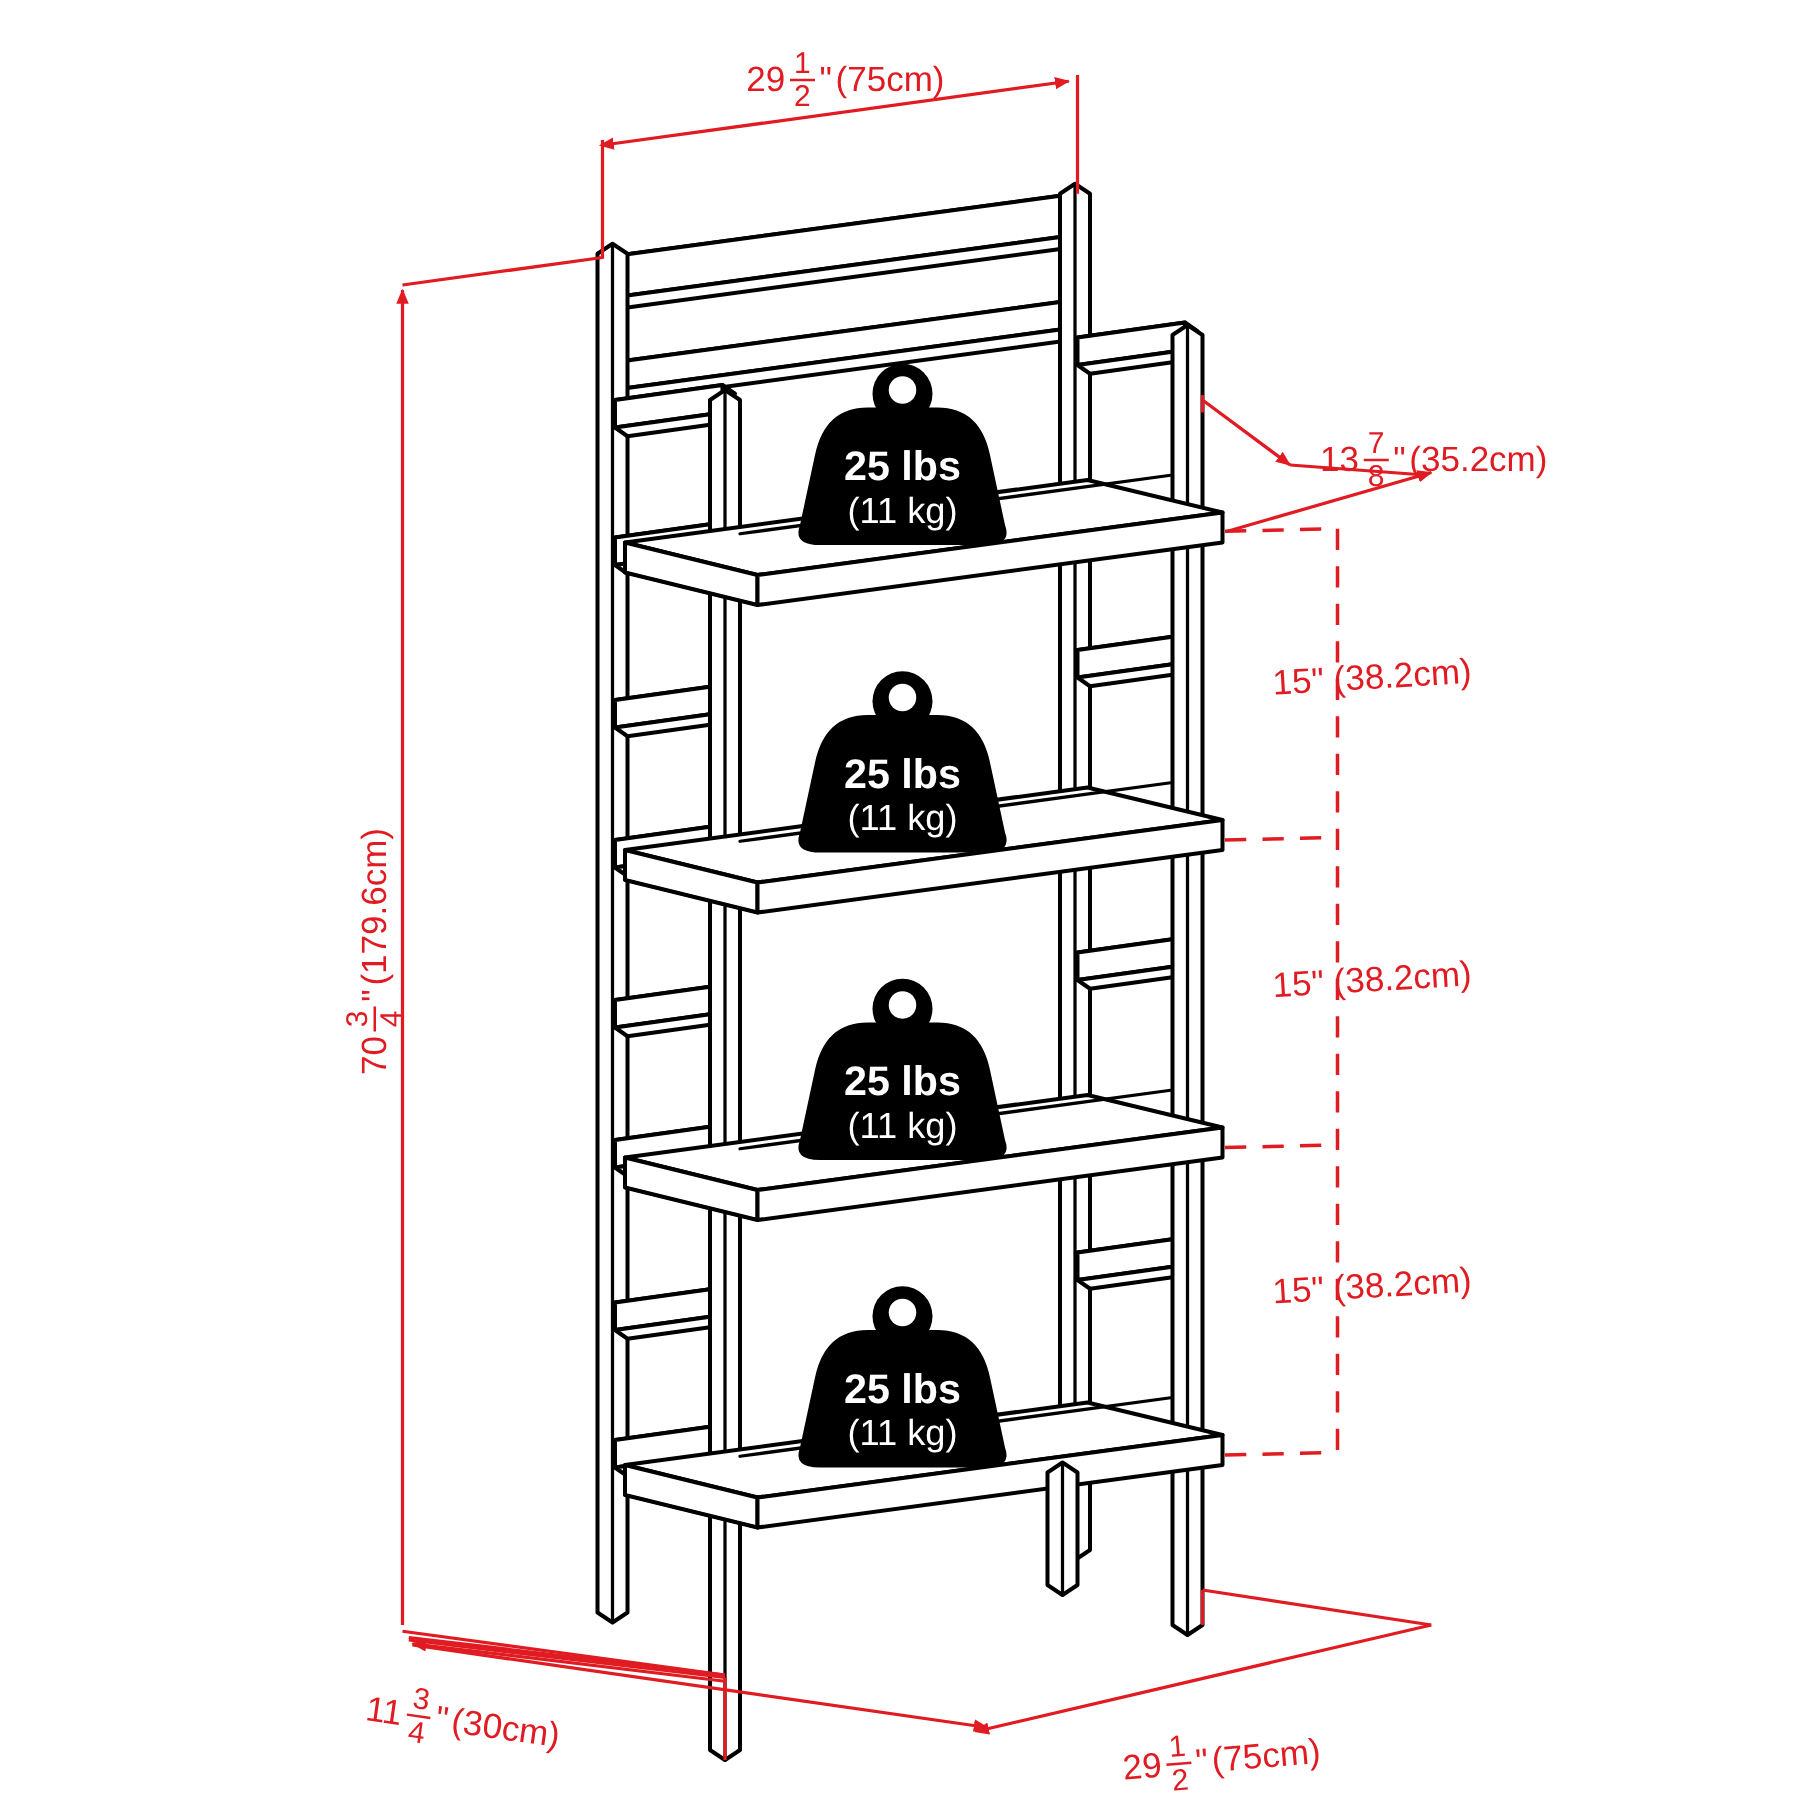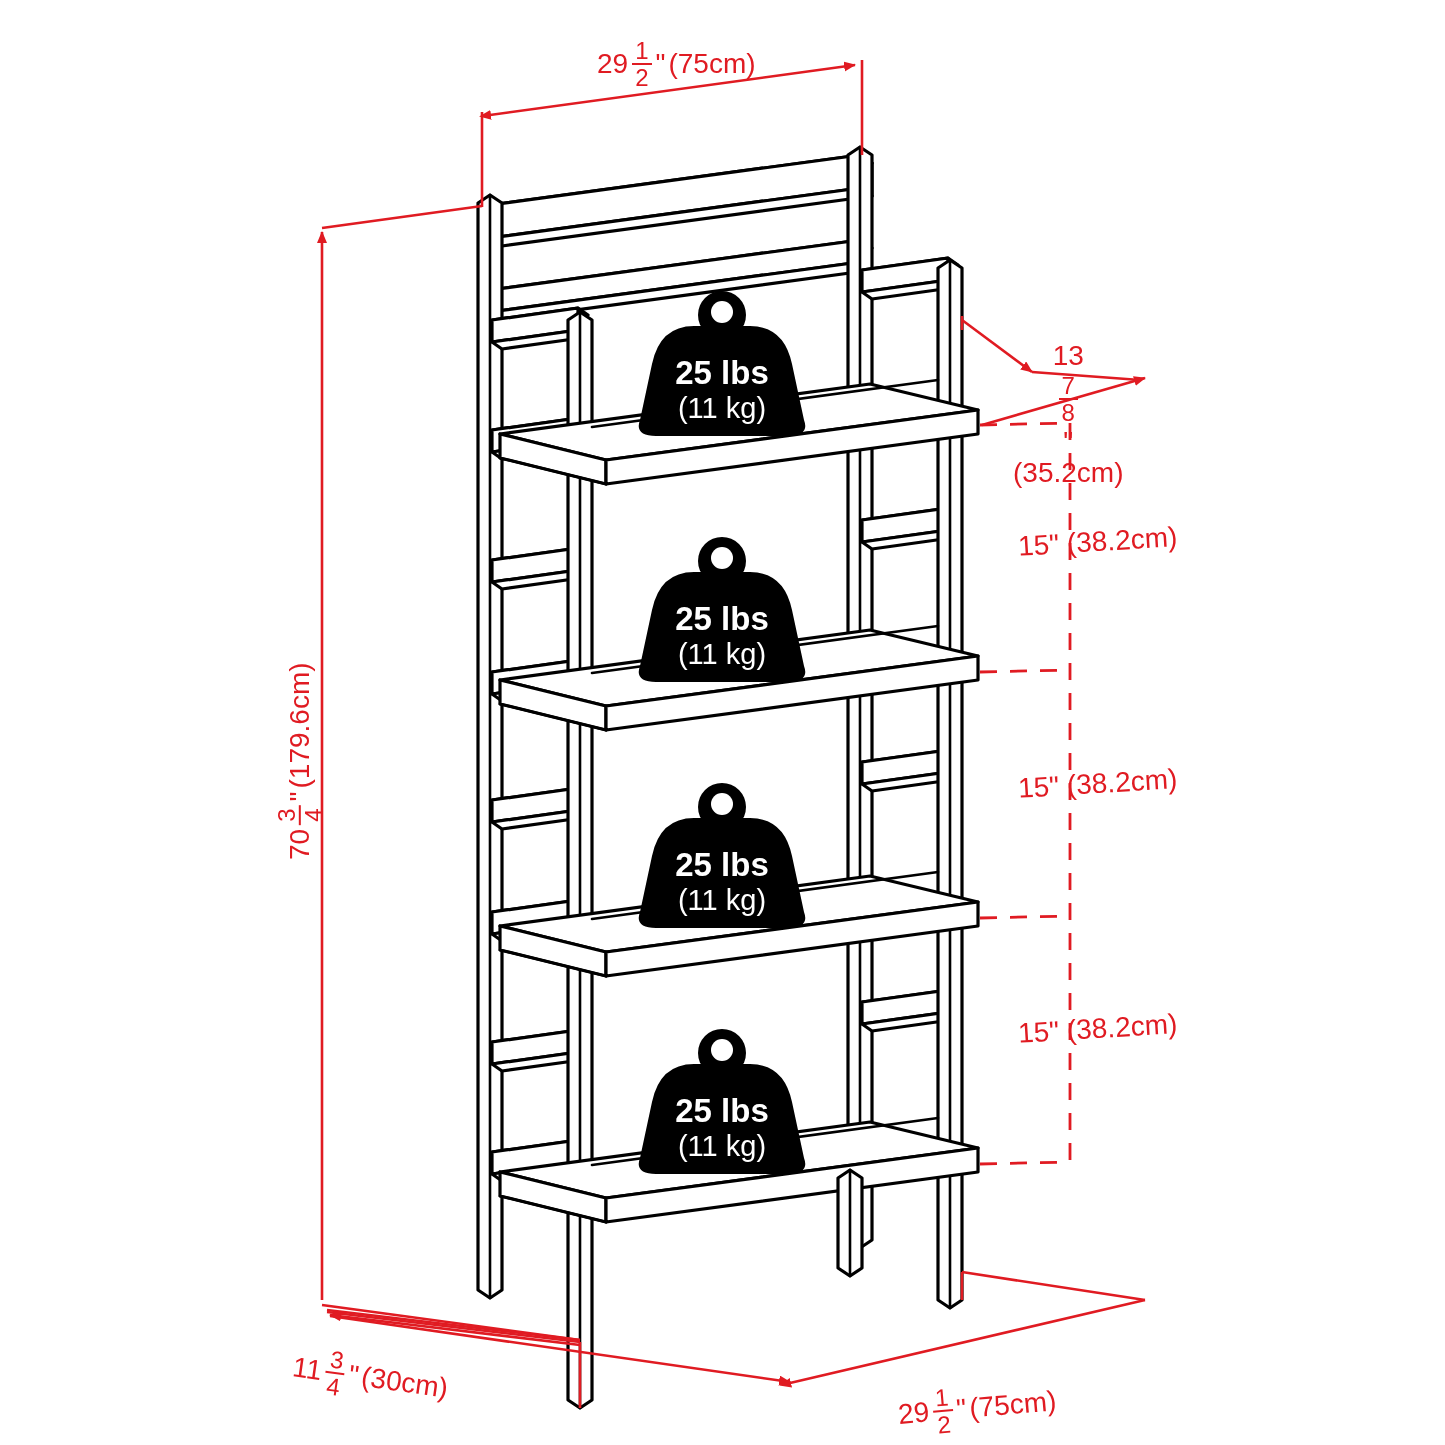--- a/index.html
+++ b/index.html
@@ -345,21 +345,21 @@
   <div class="dim-label" style="left:597px; top:38px;">
     <span>29</span>
     <span class="frac">
       <span class="num">1</span>
       <span class="den">2</span>
     </span>
     <span>"</span>
     <span>(75cm)</span>
   </div>
 
-  <div class="dim-label" style="left:1013px; top:342px;flex-direction:column;">
+  <div class="dim-label" style="left:1056px; top:342px;">
     <span>13</span>
     <span class="frac">
       <span class="num">7</span>
       <span class="den">8</span>
     </span>
     <span>"</span>
     <span>(35.2cm)</span>
   </div>
 
   <div class="dim-label rot-vert" style="left:150px; top:735px; width:300px; justify-content:center;">

